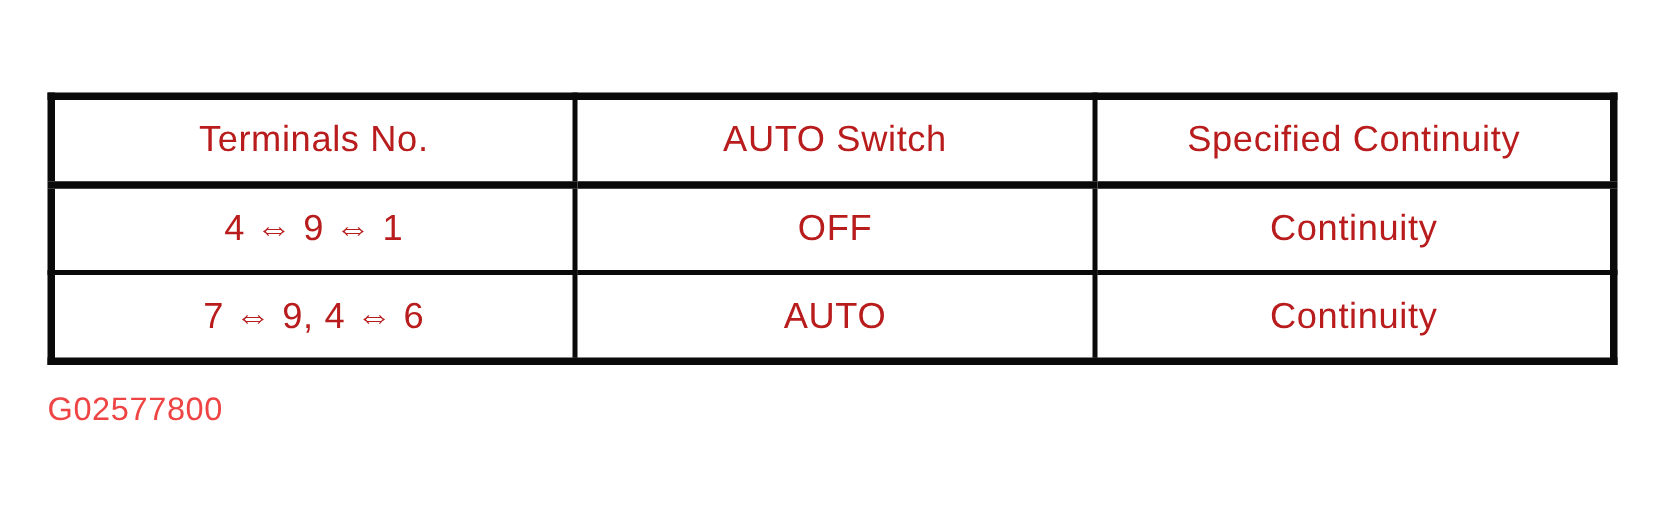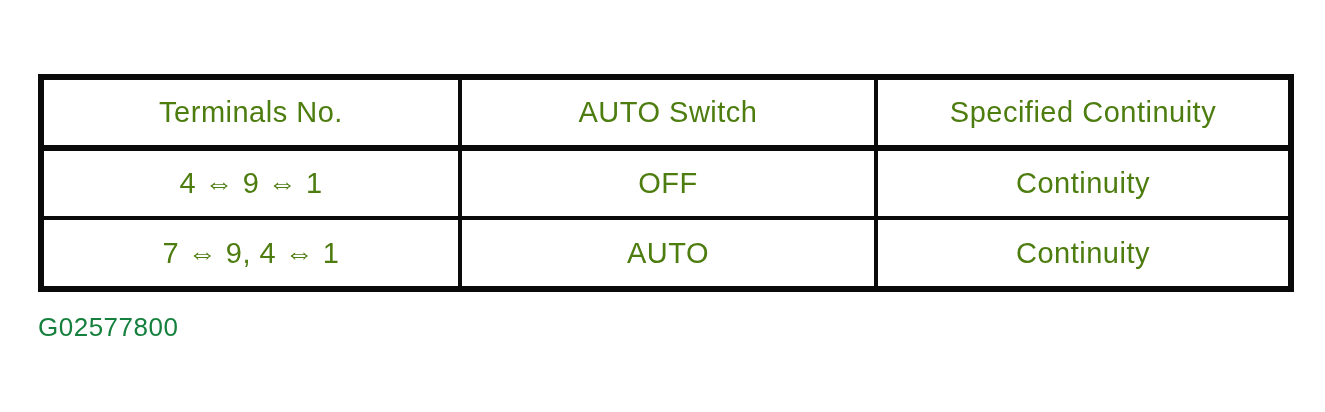--- a/index.html
+++ b/index.html
@@ -32,21 +32,21 @@
   }
   table.spec-table td, table.spec-table th {
     border: 4px solid #0a0a0a;
     text-align: center;
     vertical-align: middle;
     font-size: 29px;
     font-weight: 400;
     letter-spacing: 0.5px;
     padding: 0;
     white-space: nowrap;
-    color: #4d7c0f;
+    color: #b91c1c;
   }
   table.spec-table {
     border: 6px solid #0a0a0a;
   }
   table.spec-table tr.header-row th {
     border-bottom-width: 6px;
     font-weight: 400;
   }
   table.spec-table col.c1 { width: 419px; }
   table.spec-table col.c2 { width: 416px; }
@@ -54,21 +54,21 @@
   table.spec-table tr { height: 54px; }
   .arrow-text {
     letter-spacing: 1px;
   }
   .figure-id {
     position: absolute;
     left: 38px;
     top: 312px;
     font-size: 26px;
     letter-spacing: 0.5px;
-    color: #15803d;
+    color: #ef4444;
   }
 </style>
 </head>
 <body>
 
 <div class="scan-page">
 
   <table class="spec-table">
     <colgroup>
       <col class="c1">
@@ -80,21 +80,21 @@
         <th>Terminals No.</th>
         <th>AUTO Switch</th>
         <th>Specified Continuity</th>
       </tr>
       <tr>
         <td class="arrow-text">4 ⇔ 9 ⇔ 1</td>
         <td>OFF</td>
         <td>Continuity</td>
       </tr>
       <tr>
-        <td class="arrow-text">7 ⇔ 9, 4 ⇔ 1</td>
+        <td class="arrow-text">7 ⇔ 9, 4 ⇔ 6</td>
         <td>AUTO</td>
         <td>Continuity</td>
       </tr>
     </tbody>
   </table>
 
   <div class="figure-id">G02577800</div>
 
 </div>
 

